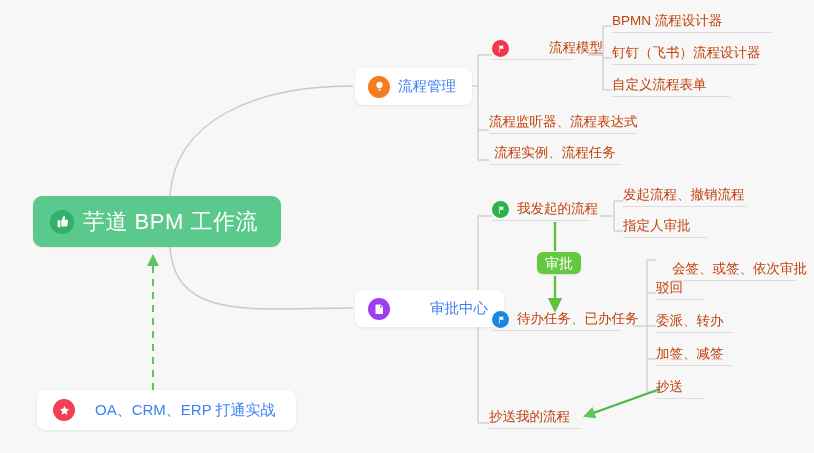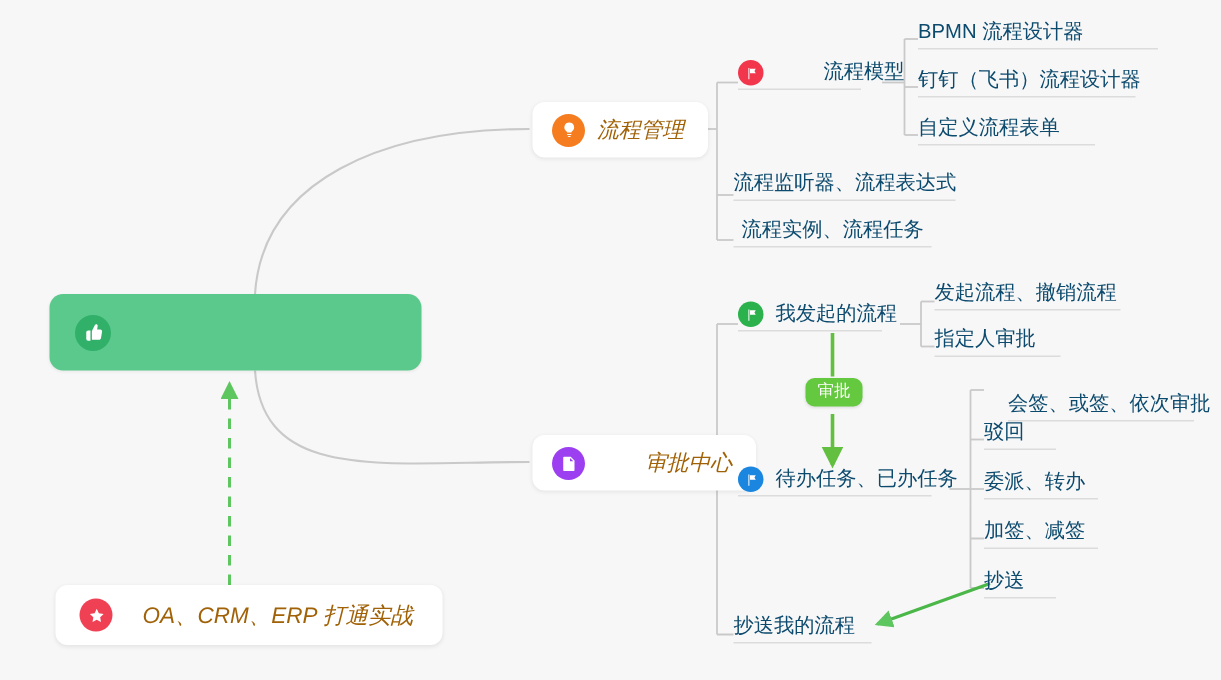--- a/index.html
+++ b/index.html
@@ -60,44 +60,43 @@
     border-radius: 8px;
     display: flex;
     align-items: center;
     box-sizing: border-box;
     padding: 0 16px 0 13px;
     height: 37px;
     box-shadow: 0 1px 3px rgba(0,0,0,0.08);
   }
   .pill .pill-label {
     font-size: 14.5px;
-    color: #a16207;
+    color: #3b82f6;
     margin-left: 8px;
     white-space: nowrap;
-    font-style: italic;
   }
   #node-process-mgmt { left: 355px; top: 68px; }
   #node-approve-center { left: 355px; top: 290px; gap: 32px; }
   #node-integration { left: 37px; top: 390px; height: 40px; padding: 0 20px 0 16px; }
   #node-integration .pill-label { font-size: 15px; margin-left: 20px; }
 
   
   .leaf {
     position: absolute;
     display: flex;
     align-items: flex-end;
     height: 26px;
     box-sizing: border-box;
     border-bottom: 1px solid #dcdcdc;
     padding-bottom: 2px;
     white-space: nowrap;
   }
   .leaf .leaf-label {
     font-size: 13.5px;
-    color: #0c4a6e;
+    color: #c2410c;
     line-height: 1;
     padding-bottom: 3px;
   }
   .leaf.with-icon { padding-left: 0; }
   .leaf.with-icon .leaf-label { margin-left: 8px; }
 
   
   .ico {
     display: inline-flex;
     align-items: center;
@@ -125,21 +124,21 @@
 
   
   .chip {
     position: absolute;
     left: 537px;
     top: 252px;
     background: #65c940;
     border-radius: 6px;
     padding: 4px 8px;
     color: #ffffff;
-    font-size: 11px;
+    font-size: 14px;
     line-height: 1;
     box-shadow: 0 1px 2px rgba(0,0,0,0.1);
   }
 </style>
 </head>
 <body>
 
 <div id="canvas">
 
   <svg class="links" viewBox="0 0 814 453">
@@ -195,20 +194,21 @@
 
     <path d="M 153 390 L 153 256" fill="none" stroke="#5ec65e" stroke-width="2" stroke-dasharray="7 6" marker-end="url(#arrowGreen)"></path>
   </svg>
 
   <div class="root-node">
     <span class="ico circ circ-root">
       <svg width="15" height="15" viewBox="0 0 24 24" fill="#ffffff">
         <path d="M8.5 21H6a2 2 0 0 1-2-2v-7a2 2 0 0 1 2-2h2.5V21zM10 10.6l3.4-6.5c.4-.8 1.5-1 2.2-.4.5.4.7 1 .6 1.6L15.6 9H19c1.2 0 2.1 1.1 1.9 2.3l-1.2 7c-.2.9-1 1.7-2 1.7H10V10.6z"></path>
       </svg>
     </span>
+    <span class="root-label">芋道 BPM 工作流</span>
   </div>
 
   <div class="pill" id="node-process-mgmt">
     <span class="ico circ circ-lg circ-orange">
       <svg width="13" height="13" viewBox="0 0 24 24" fill="#ffffff">
         <path d="M12 3a6 6 0 0 0-3.6 10.8c.5.4.8 1 .9 1.6h5.4c.1-.6.4-1.2.9-1.6A6 6 0 0 0 12 3zM9.4 17.2h5.2v1.2H9.4zM10 19.6h4c-.3.8-1 1.4-2 1.4s-1.7-.6-2-1.4z"></path>
       </svg>
     </span>
     <span class="pill-label">流程管理</span>
   </div>

